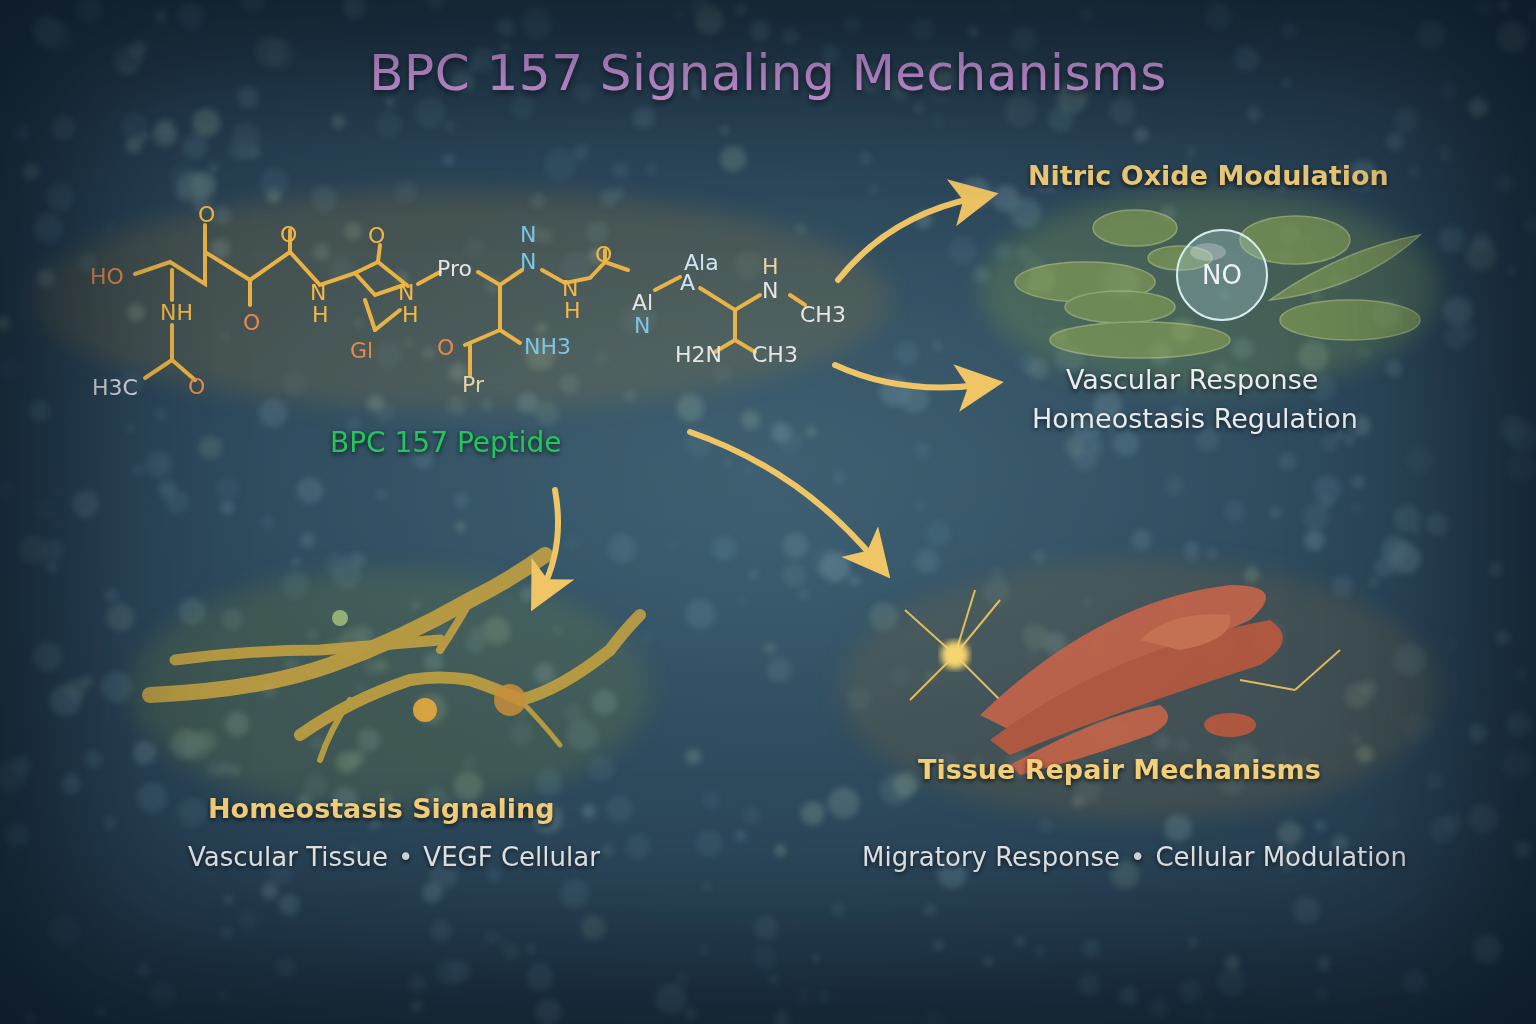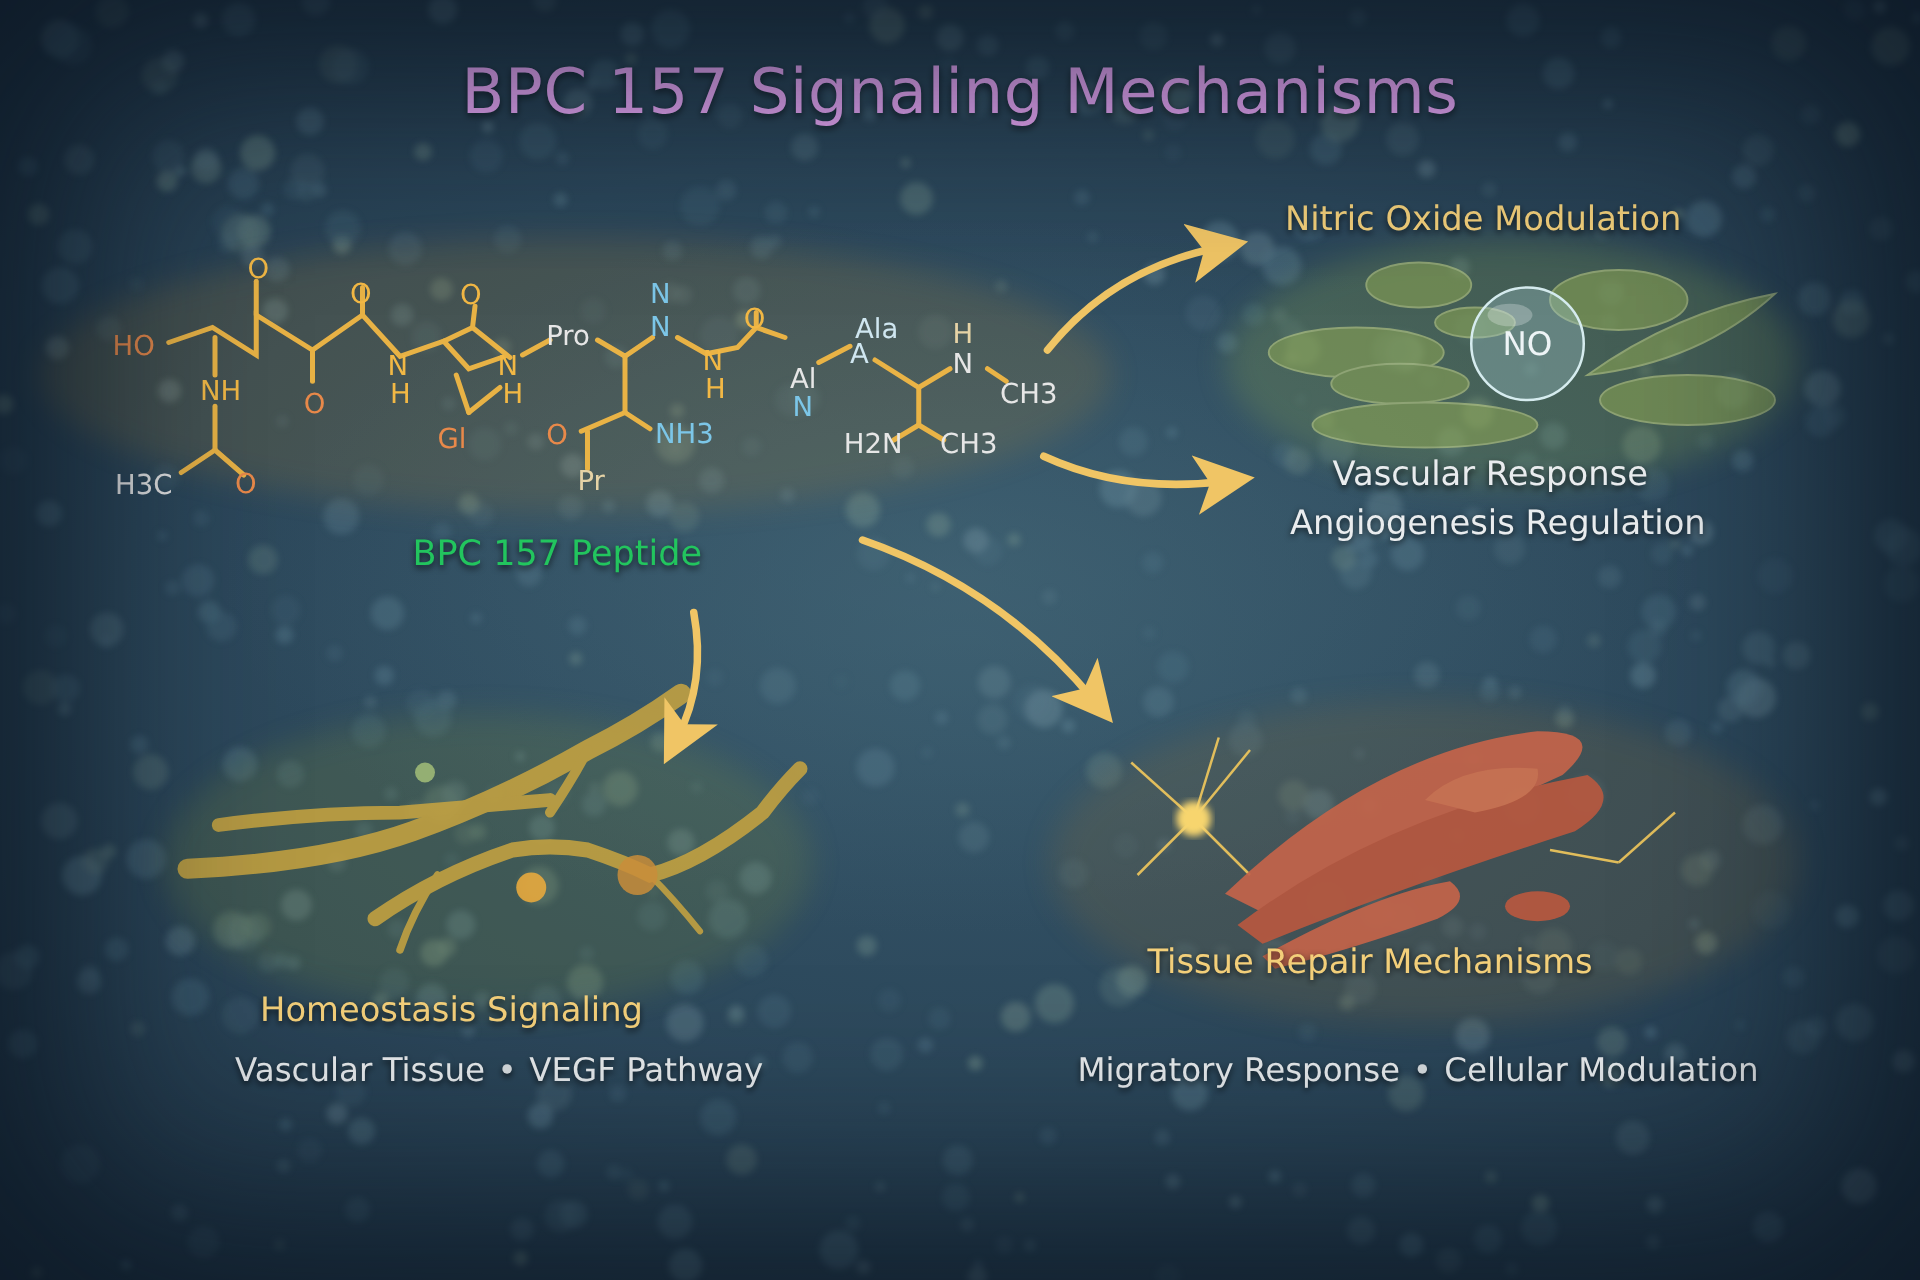--- a/index.html
+++ b/index.html
@@ -22,20 +22,21 @@
   }
   .title {
     position: absolute; left: 0; right: 0; top: 44px; text-align: center;
     font-size: 50px; color: #f0abfc; letter-spacing: 0.5px;
     text-shadow: 0 3px 6px rgba(0,0,0,0.6);
   }
   .gold-h {
     position: absolute; color: #f3cf7a; font-size: 27px;
     text-shadow: 0 2px 5px rgba(0,0,0,0.7);
     white-space: nowrap;
+    font-weight: bold;
   }
   .white-t {
     position: absolute; color: #e9ecee; font-size: 26px;
     text-shadow: 0 2px 5px rgba(0,0,0,0.7);
     white-space: nowrap;
   }
   .peptide-label {
     position: absolute; left: 330px; top: 426px; font-size: 28px; color: #22c55e;
     text-shadow: 0 2px 5px rgba(0,0,0,0.7);
   }
@@ -718,25 +719,25 @@
   <g stroke="#f0c565" stroke-width="6" fill="none" stroke-linecap="round">
     <path d="M838 280 Q890 215 975 198" marker-end="url(#ah)"></path>
     <path d="M835 365 Q900 395 980 385" marker-end="url(#ah)"></path>
     <path d="M555 490 Q565 545 542 590" marker-end="url(#ah)"></path>
     <path d="M690 432 Q800 470 875 560" marker-end="url(#ah)"></path>
   </g>
 </svg>
 
 <div class="gold-h" style="left:1028px; top:160px;">Nitric Oxide Modulation</div>
 <div class="white-t" style="left:1066px; top:364px; font-size:27px;">Vascular Response</div>
-<div class="white-t" style="left:1032px; top:403px; font-size:27px;">Angiogenesis Regulation</div>
+<div class="white-t" style="left:1032px; top:403px; font-size:27px;">Homeostasis Regulation</div>
 
 <div class="gold-h" style="left:208px; top:793px;">Homeostasis Signaling</div>
 <div class="white-t" style="left:188px; top:842px;">
-  <span>Vascular Tissue</span><span class="sep">•</span><span>VEGF Pathway</span>
+  <span>Vascular Tissue</span><span class="sep">•</span><span>VEGF Cellular</span>
 </div>
 
 <div class="gold-h" style="left:918px; top:754px;">Tissue Repair Mechanisms</div>
 <div class="white-t" style="left:862px; top:842px;">
   <span>Migratory Response</span><span class="sep">•</span><span>Cellular Modulation</span>
 </div>
 
 <div class="vignette"></div>
 
 </body></html>

